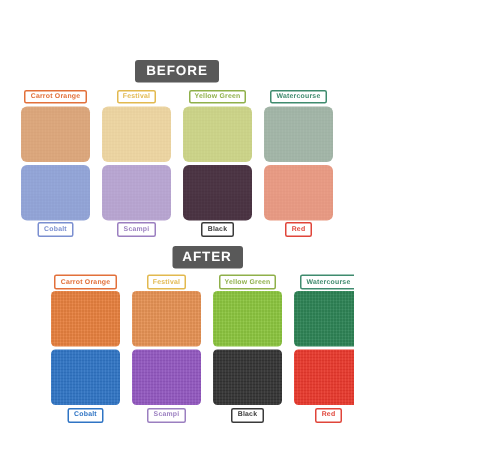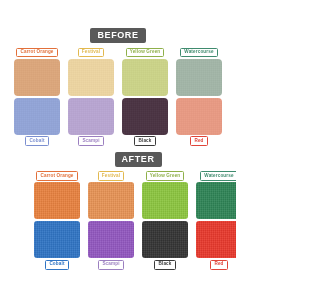--- a/index.html
+++ b/index.html
@@ -14,21 +14,21 @@
     overflow: hidden;
     position: relative;
   }
   .board {
     width: 236px;
     height: 305px;
     display: flex;
     flex-direction: column;
     align-items: center;
     box-sizing: border-box;
-    padding-top: 28px;
+    padding-top: 40px;
   }
   .section {
     width: 236px;
     display: flex;
     flex-direction: column;
     align-items: center;
   }
   .section-after { margin-top: 4px; margin-left: 40px; }
 
   

